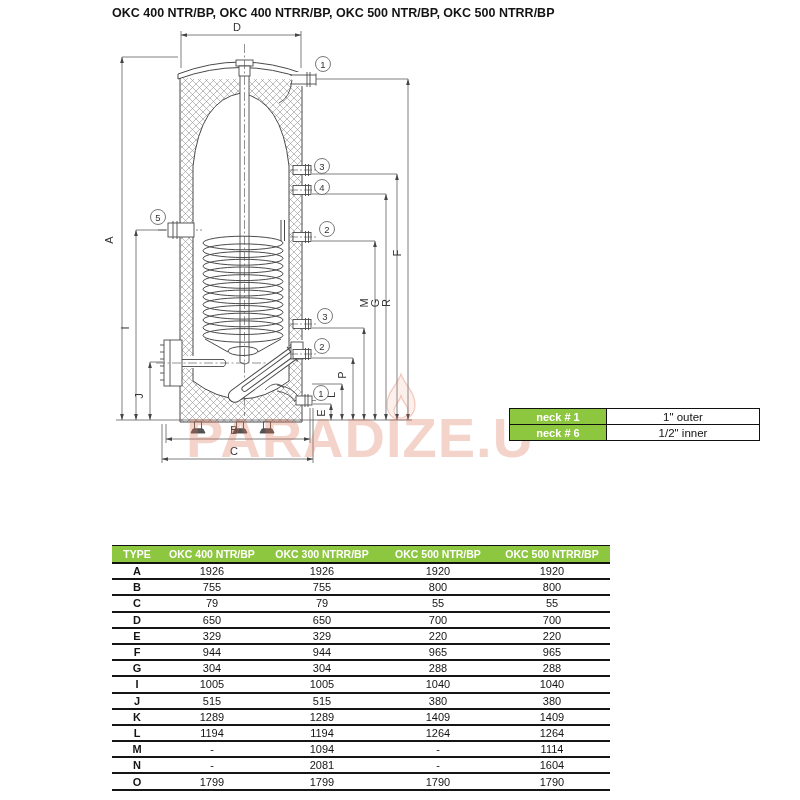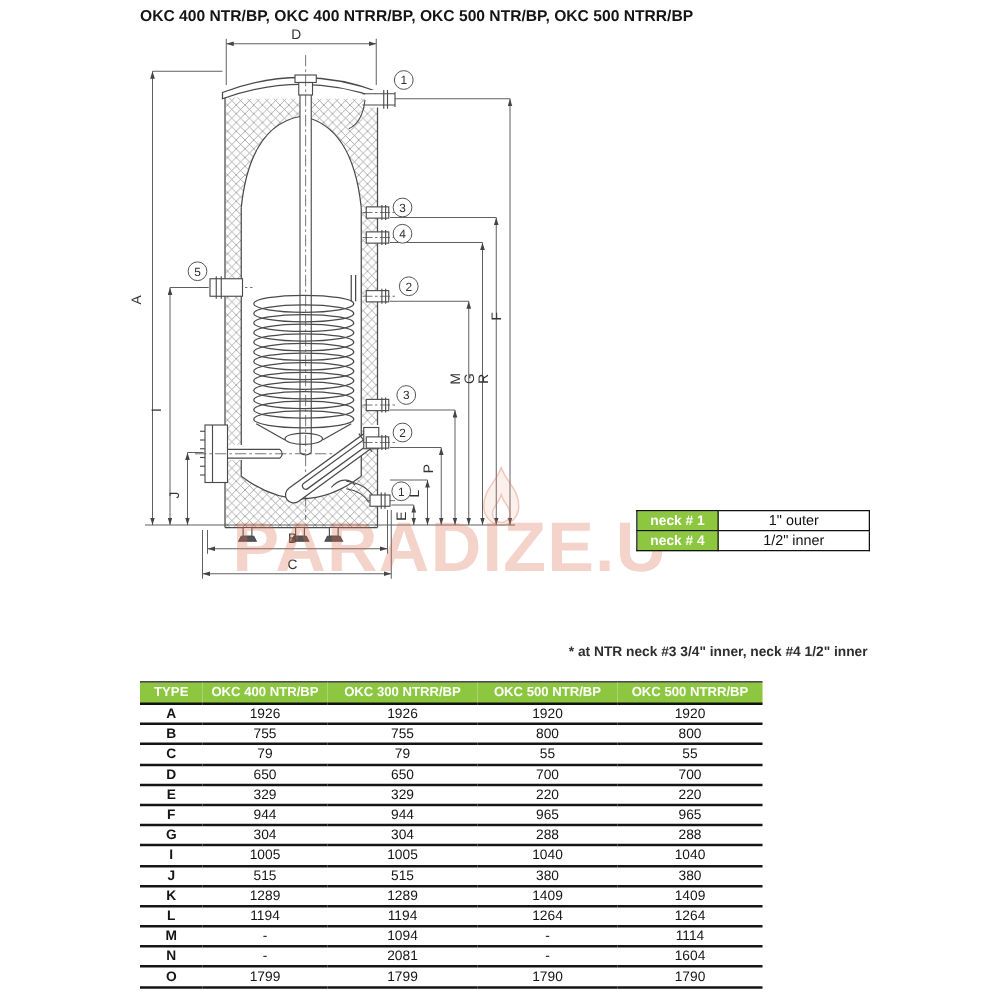--- a/index.html
+++ b/index.html
@@ -10,21 +10,21 @@
   .drawing{position:absolute;left:0;top:0;}
   
   .wm{position:absolute;color:rgba(220,108,84,0.30);font-weight:bold;white-space:nowrap;
       pointer-events:none;line-height:1;}
   .wm1{left:194px;top:336px;font-size:50px;letter-spacing:2px;}
   .wm2{left:186px;top:410px;font-size:56px;letter-spacing:1px;}
   .flame{position:absolute;left:384px;top:372px;}
   
   table{border-collapse:collapse;}
   .neck-table{position:absolute;left:509px;top:408px;}
-  .neck-table td{border:1.8px solid #111;height:15.2px;padding:0 4px;text-align:center;}
+  .neck-table td{border:1.8px solid #111;height:15.2px;padding:0 20px;text-align:center;}
   .neck-table td.nk{width:56px;background:#8dc63f;color:#fff;font-weight:bold;font-size:11px;}
   .neck-table td.sz{width:112px;background:#fff;color:#111;font-size:11.5px;}
   .note{position:absolute;left:455px;top:516px;font-size:11px;font-weight:bold;color:#2e2e2e;}
   
   .dim-table{position:absolute;left:112px;top:545px;width:498px;table-layout:fixed;}
   .dim-table thead th{background:#8dc63f;color:#fff;font-size:10.5px;font-weight:bold;
       height:16px;border-top:1.5px solid #111;border-bottom:2.5px solid #111;padding:0;margin-top:40px;}
   .dim-table tbody th,.dim-table tbody td{border-bottom:2.2px solid #151515;height:14.2px;
       padding:0;text-align:center;font-size:11px;color:#141414;background:#fff;}
   .dim-table tbody th{font-weight:bold;}
@@ -279,27 +279,26 @@
              M17,24 C15,31 10,33 10,39 A7,7 0 1 0 24,39 C24,33 19,31 17,24 Z" fill="rgba(238,160,140,0.16)" stroke="rgba(220,108,84,0.35)" stroke-width="1.2" fill-rule="evenodd"></path>
   </svg>
 
   <table class="neck-table">
     <tbody>
         <tr>
           <td class="nk">neck # 1</td>
           <td class="sz">1" outer</td>
         </tr>
         <tr>
-          <td class="nk">neck # 4</td>
+          <td class="nk">neck # 6</td>
           <td class="sz">1/2" inner</td>
         </tr>
       </tbody>
   </table>
 
-  <div class="note">* at NTR neck #3 3/4" inner, neck #4 1/2" inner</div>
 
   <table class="dim-table">
     <colgroup>
       <col style="width:50px">
         <col style="width:100px">
         <col style="width:120px">
       <col style="width:112px">
         <col style="width:116px">
     </colgroup>
     <thead>

